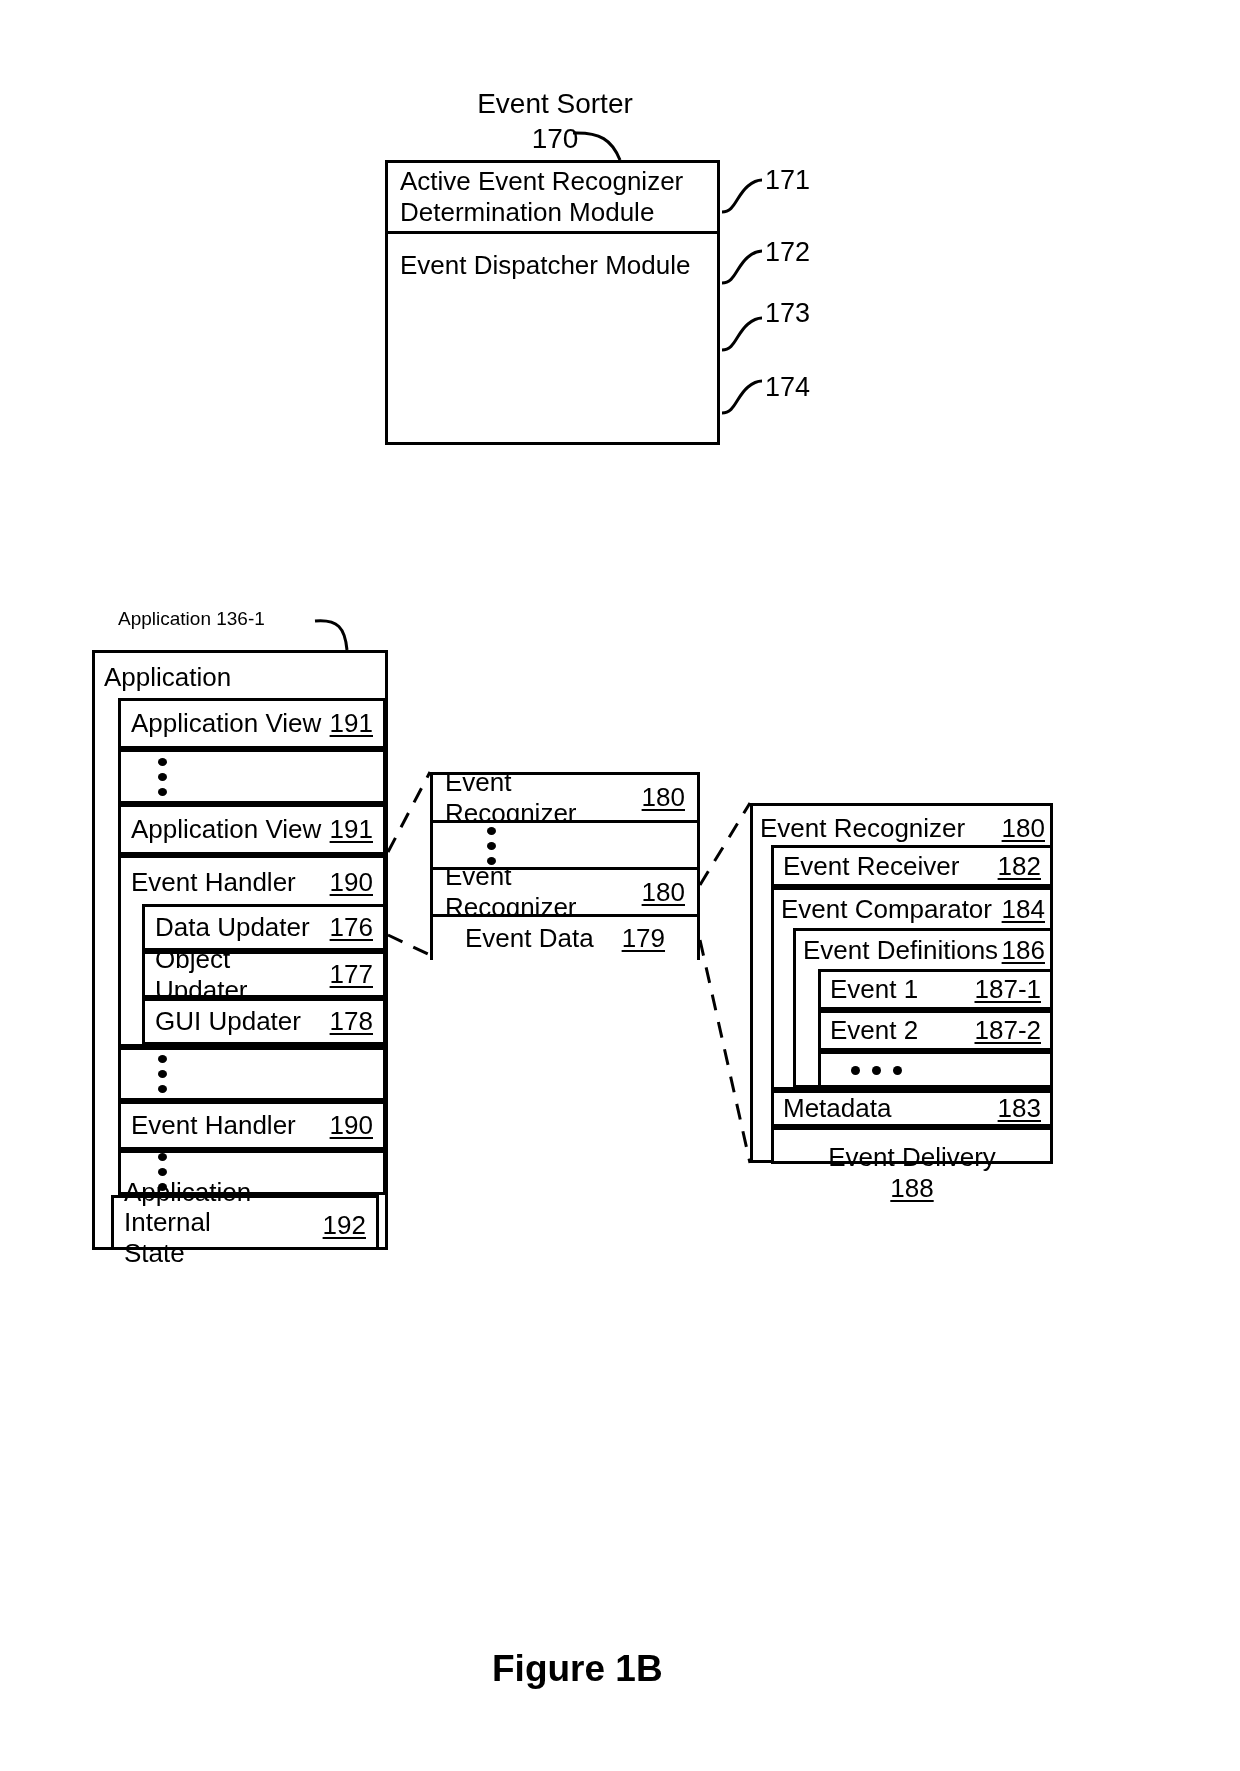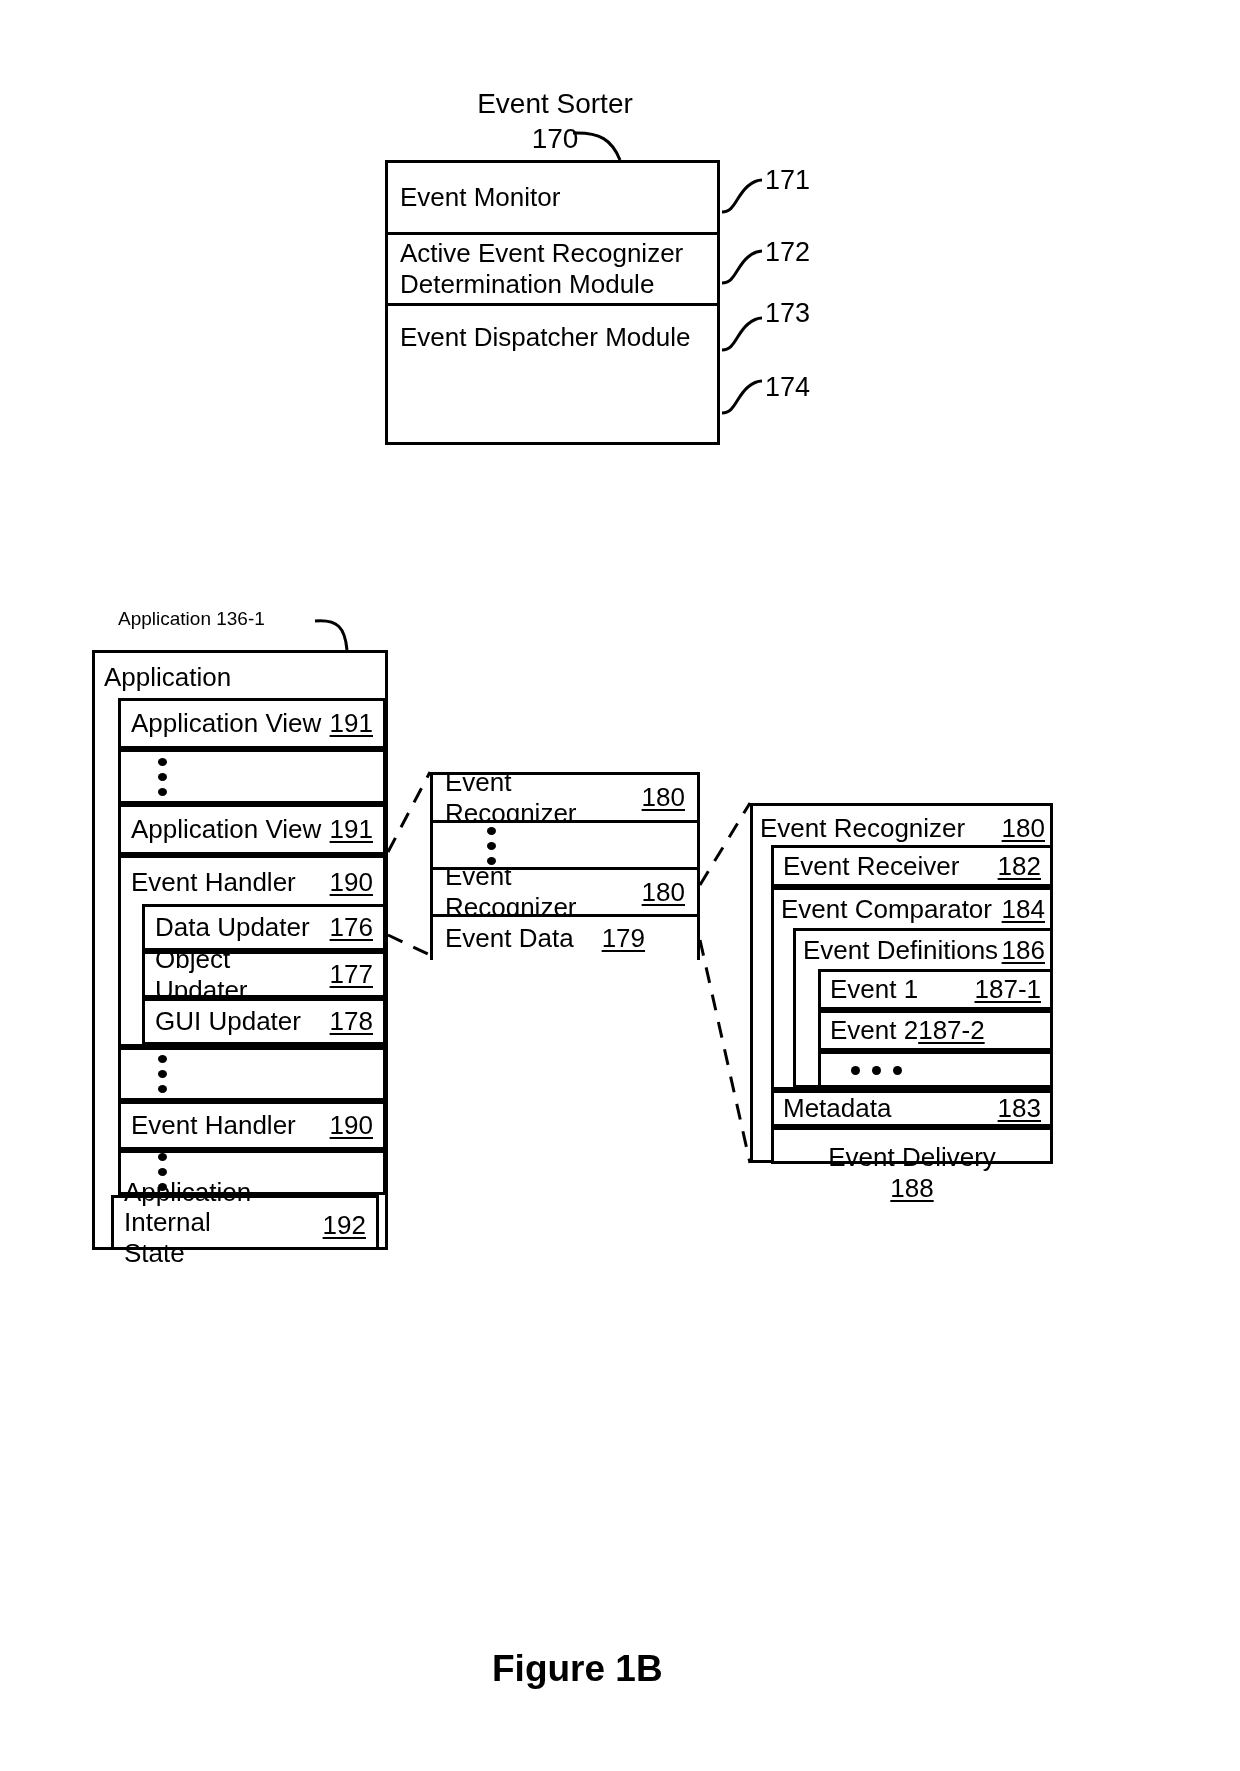--- a/index.html
+++ b/index.html
@@ -113,23 +113,20 @@
 </style>
 </head>
 <body>
 
 <div class="title-text" style="left:420px; top:86px; width:270px;">
   <span>Event Sorter</span><br>
   <span>170</span>
 </div>
 
 <div class="bx" style="left:385px; top:160px; width:335px; height:285px;">
-  <div class="row" style="height:72px; border-bottom:3px solid #000; padding-left:12px;">
-    <span class="lbl">Event Monitor</span>
-  </div>
   <div class="row" style="height:71px; border-bottom:3px solid #000; padding-left:12px;">
     <span class="lbl">Active Event Recognizer
 Determination Module</span>
   </div>
   <div class="row" style="height:62px; padding-left:12px;">
     <span class="lbl">Event Dispatcher Module</span>
   </div>
 </div>
 
 <div class="reftag" style="left:765px; top:165px;">171</div>
@@ -224,21 +221,21 @@
 <div class="bx" style="left:430px; top:772px; width:270px; height:188px;">
   <div class="row" style="height:48px; border-bottom:3px solid #000; padding:0 12px; justify-content:space-between;">
     <span class="lbl">Event Recognizer</span>
     <span class="num">180</span>
   </div>
   <div class="row" style="height:47px; border-bottom:3px solid #000; position:relative;"></div>
   <div class="row" style="height:47px; border-bottom:3px solid #000; padding:0 12px; justify-content:space-between;">
     <span class="lbl">Event Recognizer</span>
     <span class="num">180</span>
   </div>
-  <div class="row" style="height:43px; padding:16px 12px; justify-content:flex-start;gap:28px;">
+  <div class="row" style="height:43px; padding:16px 12px; justify-content:center;gap:28px;">
     <span class="lbl">Event Data</span>
     <span class="num">179</span>
   </div>
 </div>
 <div class="vdots" style="left:484px; top:827px; width:14px; height:38px;">
     <i></i>
     <i></i>
     <i></i>
   </div>
 
@@ -269,21 +266,21 @@
 </div>
 
 <div class="bx" style="left:818px; top:969px; width:235px; height:41px;">
   <div class="row" style="height:100%; padding:0 9px; justify-content:space-between;">
     <span class="lbl">Event 1</span>
     <span class="num">187-1</span>
   </div>
 </div>
 
 <div class="bx" style="left:818px; top:1010px; width:235px; height:41px;">
-  <div class="row" style="height:100%; padding:0 9px; ">
+  <div class="row" style="height:100%; padding:0 9px; justify-content:space-between;">
     <span class="lbl">Event 2</span>
     <span class="num">187-2</span>
   </div>
 </div>
 
 <div class="bx" style="left:818px; top:1051px; width:235px; height:37px;"></div>
 <div class="hdots" style="left:851px; top:1064px; height:12px;">
     <i></i>
     <i></i>
     <i></i>

